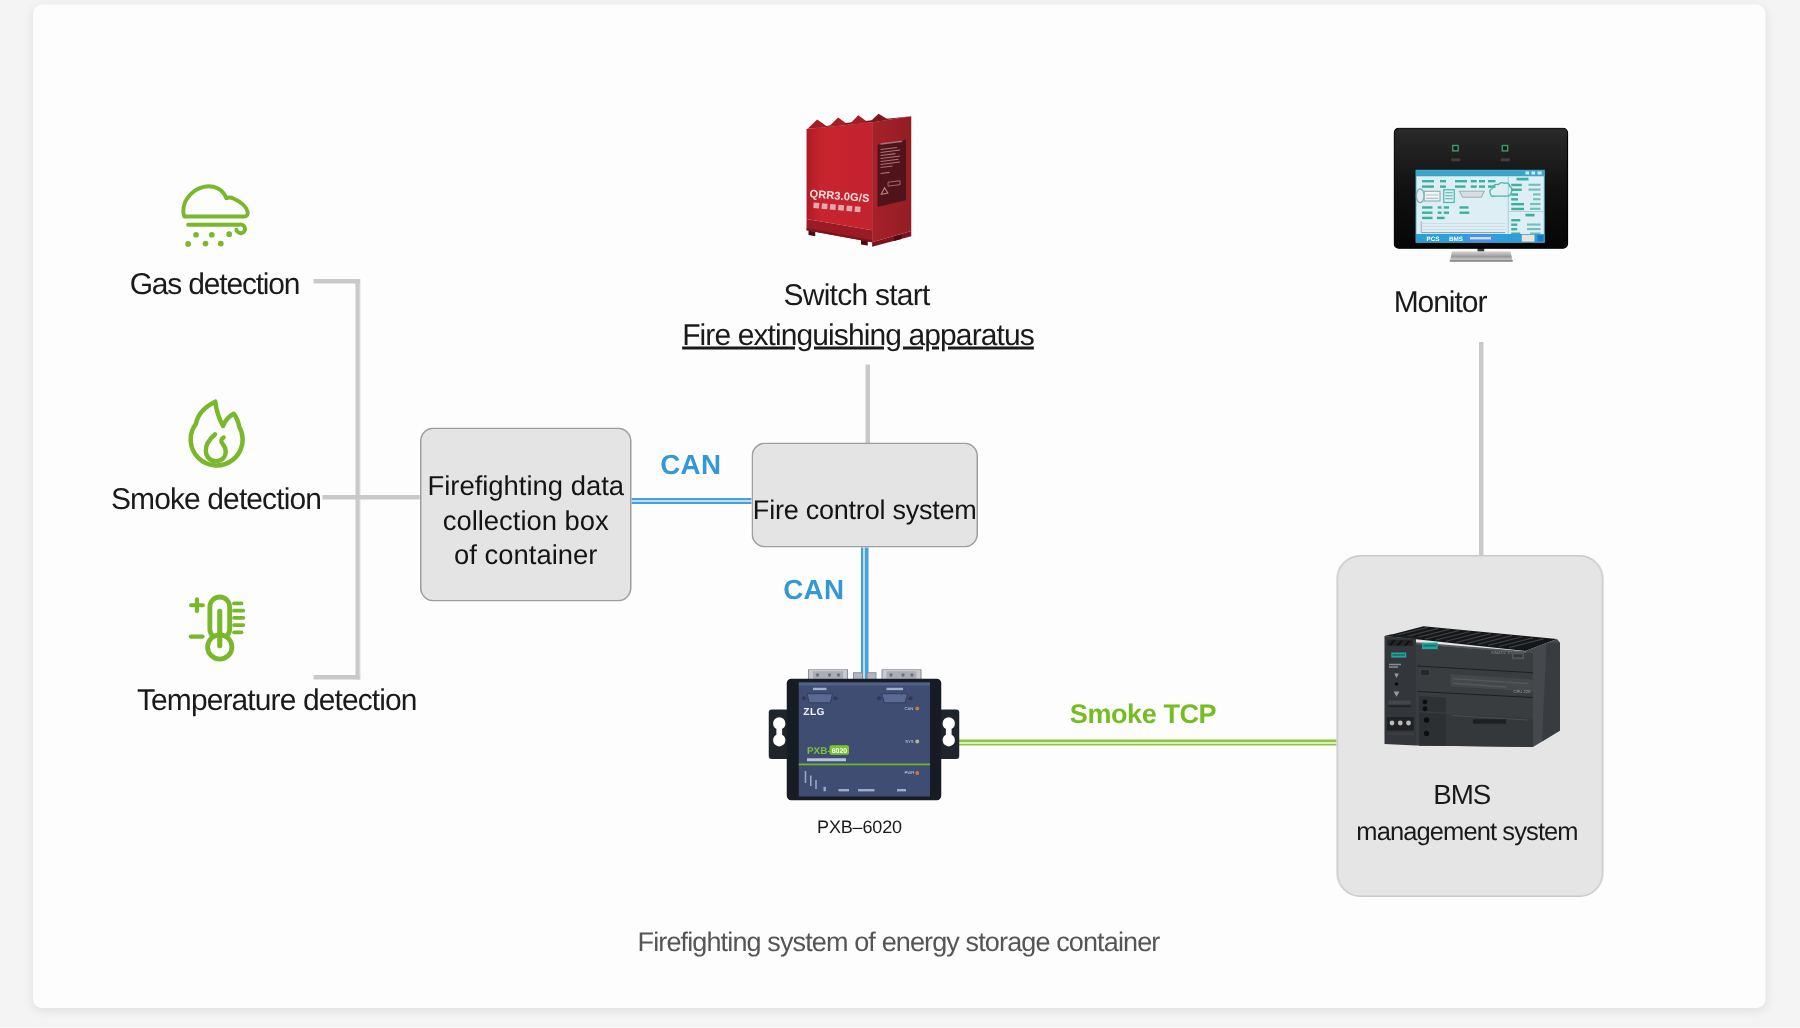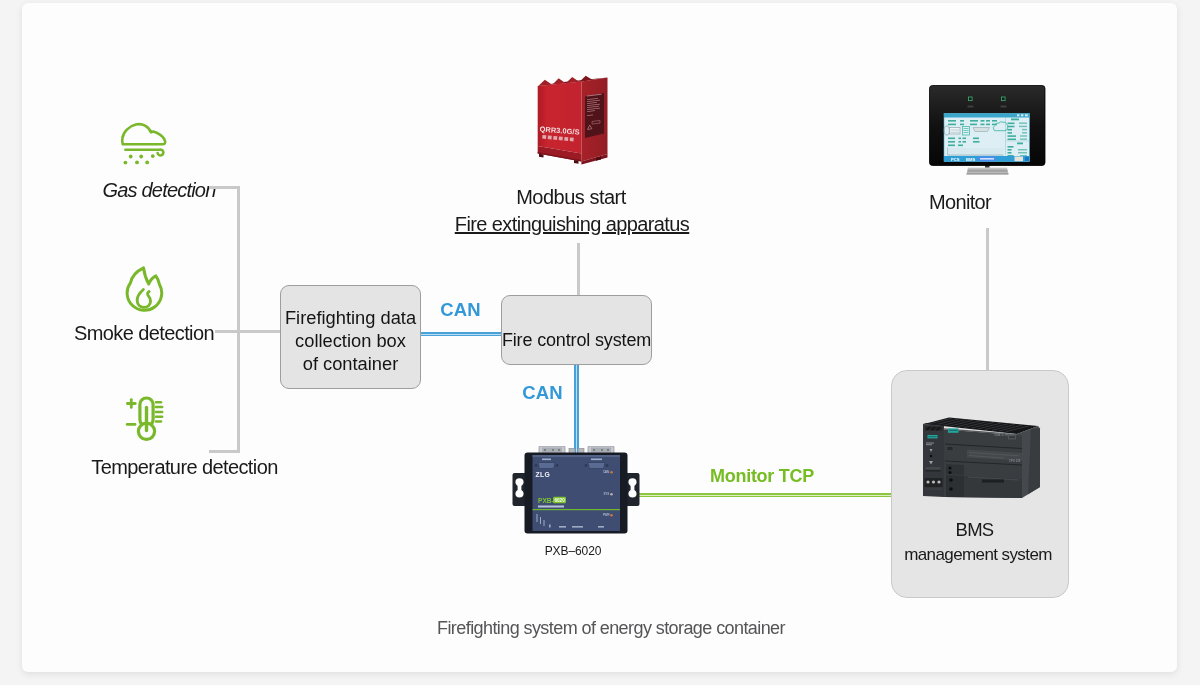--- a/index.html
+++ b/index.html
@@ -43,43 +43,43 @@
   <line x1="3.2" y1="30.4" x2="11" y2="30.4"></line>
   <g stroke-width="2.5">
     <line x1="32" y1="8.3" x2="37" y2="8.3"></line>
     <line x1="32" y1="13.1" x2="38.2" y2="13.1"></line>
     <line x1="32" y1="17.9" x2="38.2" y2="17.9"></line>
     <line x1="32" y1="22.7" x2="38.2" y2="22.7"></line>
     <line x1="32" y1="27.5" x2="37" y2="27.5"></line>
   </g>
 </svg>
 
-<div class="lbl" style="left:159px;top:180px;letter-spacing:-0.8px;font-style:italic;">Gas detection</div>
+<div class="lbl" style="left:143px;top:180px;letter-spacing:-0.8px;">Gas detection</div>
 <div class="lbl" style="left:144px;top:323px;">Smoke detection</div>
 <div class="lbl" style="left:144.5px;top:457px;margin-left:40px;">Temperature detection</div>
 
 <div class="gline" style="left:209px;top:186px;width:31px;height:3px;"></div>
 <div class="gline" style="left:237px;top:186px;width:3px;height:267px;"></div>
 <div class="gline" style="left:209px;top:450px;width:31px;height:3px;"></div>
 <div class="gline" style="left:215px;top:330px;width:65px;height:3px;"></div>
 
 <div class="gline" style="left:577px;top:243px;width:3px;height:53px;"></div>
 <div class="gline" style="left:986px;top:228px;width:3px;height:143px;"></div>
 
-<div class="box" style="left:280px;top:285px;width:141px;height:104px;font-size:18.3px;line-height:23px;padding-top:6px;">Firefighting data<br>collection box<br>of container</div>
+<div class="box" style="left:280px;top:285px;width:141px;height:116px;font-size:18.3px;line-height:23px;padding-top:6px;">Firefighting data<br>collection box<br>of container</div>
 <div class="box" style="left:501px;top:295px;width:151px;height:70px;font-size:18px;letter-spacing:-0.15px;padding-top:20px;">Fire control system</div>
 <div class="box" style="left:891px;top:370px;width:178px;height:228px;border:1px solid #c9c9c9;background:#e5e5e5;border-radius:16px;"></div>
 
 <div class="blueline-h" style="left:421px;top:331.5px;width:80px;"></div>
 <div class="blueline-v" style="left:574px;top:365px;height:88px;"></div>
 <div class="greenline-h" style="left:633px;top:492.5px;width:258px;"></div>
 
 <div class="buslbl" style="left:460.5px;top:301px;color:#3398d8;font-size:18.5px;letter-spacing:0.2px;">CAN</div>
 <div class="buslbl" style="left:542.5px;top:383.5px;color:#3398d8;font-size:18.5px;letter-spacing:0.2px;">CAN</div>
-<div class="buslbl" style="left:762px;top:467px;color:#76bd22;font-size:18px;letter-spacing:-0.27px;">Monitor TCP</div>
+<div class="buslbl" style="left:762px;top:467px;color:#76bd22;font-size:18px;letter-spacing:-0.27px;">Smoke TCP</div>
 
 <svg class="abs" style="left:534px;top:68px;" width="80" height="104" viewBox="0 0 80 104">
   <defs>
     <linearGradient id="rf" x1="0" y1="0" x2="1" y2="0">
       <stop offset="0" stop-color="#ad1b25"></stop>
         <stop offset="0.22" stop-color="#c8242e"></stop>
         <stop offset="1" stop-color="#c2232f"></stop>
     </linearGradient>
     <linearGradient id="rs" x1="0" y1="0" x2="1" y2="0">
       <stop offset="0" stop-color="#a82129"></stop>
@@ -124,21 +124,21 @@
   <text x="5.5" y="63.5" font-family="Liberation Sans,sans-serif" font-size="7.4" font-weight="bold" fill="#f4dfe0" transform="rotate(4.5 5.5 63.5)" textLength="40">QRR3.0G/S</text>
   <g fill="#dfa9ad">
     <rect x="8.5" y="67" width="3.8" height="3.6" transform="rotate(5 8.5 67)"></rect>
     <rect x="14" y="67.5" width="3.8" height="3.6" transform="rotate(5 14 67.5)"></rect>
     <rect x="19.5" y="68" width="3.8" height="3.6" transform="rotate(5 19.5 68)"></rect>
     <rect x="25" y="68.5" width="3.8" height="3.6" transform="rotate(5 25 68.5)"></rect>
     <rect x="30.5" y="69" width="3.8" height="3.6" transform="rotate(5 30.5 69)"></rect>
     <rect x="36" y="69.5" width="3.8" height="3.6" transform="rotate(5 36 69.5)"></rect>
   </g>
 </svg>
-<div class="lbl" style="left:571px;top:187px;letter-spacing:-0.5px;">Modbus start</div>
+<div class="lbl" style="left:571px;top:187px;letter-spacing:-0.5px;">Switch start</div>
 <div class="lbl" style="left:572px;top:214px;text-decoration:underline;">Fire extinguishing apparatus</div>
 
 <svg class="abs" style="left:929px;top:85px;" width="118" height="92" viewBox="0 0 118 92">
   <defs>
     <linearGradient id="mf" x1="0" y1="0" x2="0" y2="1">
       <stop offset="0" stop-color="#2a2a2a"></stop>
         <stop offset="0.5" stop-color="#111111"></stop>
         <stop offset="1" stop-color="#060606"></stop>
     </linearGradient>
     <linearGradient id="ms" x1="0" y1="0" x2="0" y2="1">
@@ -393,13 +393,13 @@
   <polygon points="25,59 43,60 43,81 25,81" fill="#2d3033"></polygon>
   <circle cx="30" cy="64" r="1.8" fill="#0e0e0e"></circle>
     <circle cx="30" cy="73" r="1.8" fill="#0e0e0e"></circle>
   <line x1="47" y1="61" x2="98" y2="64" stroke="#4a4c50" stroke-width="0.8"></line>
   <rect x="61" y="63.5" width="22" height="3" fill="#1d1f21"></rect>
   <text x="88" y="46" font-family="Liberation Sans,sans-serif" font-size="2.8" fill="#9aa0a4">CPU 226</text>
 </svg>
 <div class="lbl" style="left:974.5px;top:521px;font-size:18.5px;letter-spacing:-0.7px;">BMS</div>
 <div class="lbl" style="left:978px;top:546px;font-size:17px;letter-spacing:-0.6px;">management system</div>
 
-<div class="lbl" style="left:599px;top:619px;color:#555557;font-size:18px;letter-spacing:-0.58px;margin-left:12px;">Firefighting system of energy storage container</div>
+<div class="lbl" style="left:599px;top:619px;color:#555557;font-size:18px;letter-spacing:-0.58px;">Firefighting system of energy storage container</div>
 
 </body></html>

